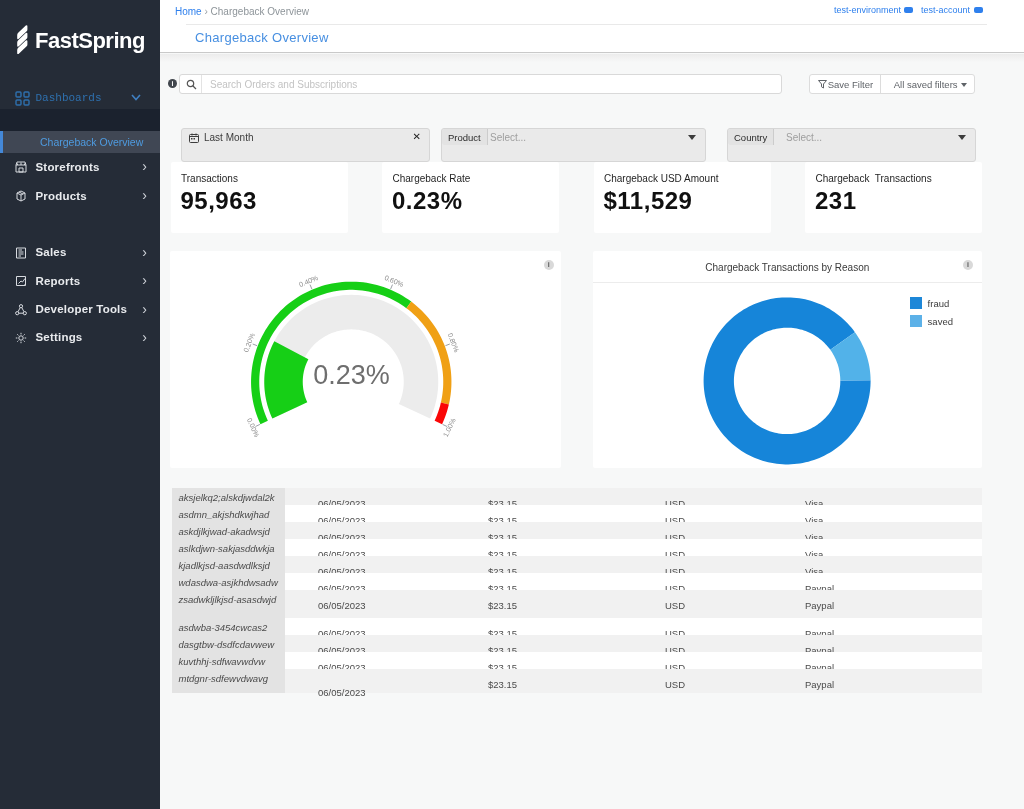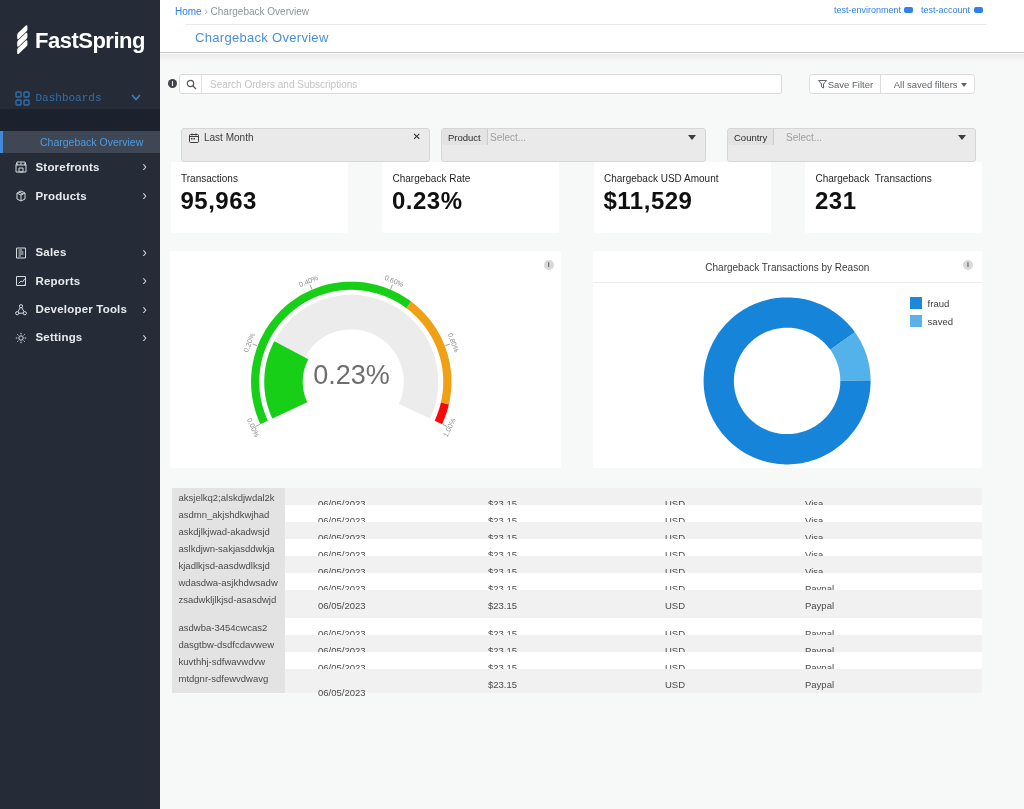--- a/index.html
+++ b/index.html
@@ -54,21 +54,21 @@
 #dtitle { position:absolute; left:0; top:11px; width:100%; text-align:center; font-size:10px; color:#3a3a3a; }
 #dheadline { position:absolute; left:0; top:30.5px; width:100%; height:1px; background:#ececec; }
 .leg { position:absolute; left:317px; width:12px; height:12px; }
 .legt { position:absolute; left:335px; font-size:9.5px; color:#3c3c3c; }
 
 
 #table { position:absolute; left:172px; top:488px; width:810px; }
 #thead { position:relative; height:23.4px; background:#1086dc; }
 #thead span { position:absolute; top:6px; font-size:10px; color:#f2f8ff; }
 .trow { position:relative; width:810px; }
-.trow .c1 { position:absolute; left:0; top:0; width:113px; height:100%; background:#e3e3e3; font-size:9.5px; color:#4a4a4a; padding:4px 0 0 6.5px; }
+.trow .c1 { position:absolute; left:0; top:0; width:113px; height:100%; background:#e3e3e3; font-size:9.5px; color:#4a4a4a; padding:4px 0 0 6.5px;font-style:italic; }
 .trow .cc { position:absolute; top:10px; font-size:9.5px; color:#4a4a4a; }
 </style></head>
 <body>
 <div id="page">
 
 <div id="side">
   <svg id="logo" width="135" height="30" viewBox="0 0 135 30">
     <g fill="#fff">
       <path d="M2.2 8.8 L9.8 1.6 Q11.4 0.4 11.4 2.4 L11.4 5.4 Q11.4 6.6 10.4 7.5 L2.8 14.7 Q1.2 15.9 1.2 13.9 L1.2 10.9 Q1.2 9.7 2.2 8.8 Z" transform="translate(0,0) scale(1,1)"></path>
       <path d="M2.2 16.3 L9.8 9.1 Q11.4 7.9 11.4 9.9 L11.4 12.9 Q11.4 14.1 10.4 15 L2.8 22.2 Q1.2 23.4 1.2 21.4 L1.2 18.4 Q1.2 17.2 2.2 16.3 Z"></path>

